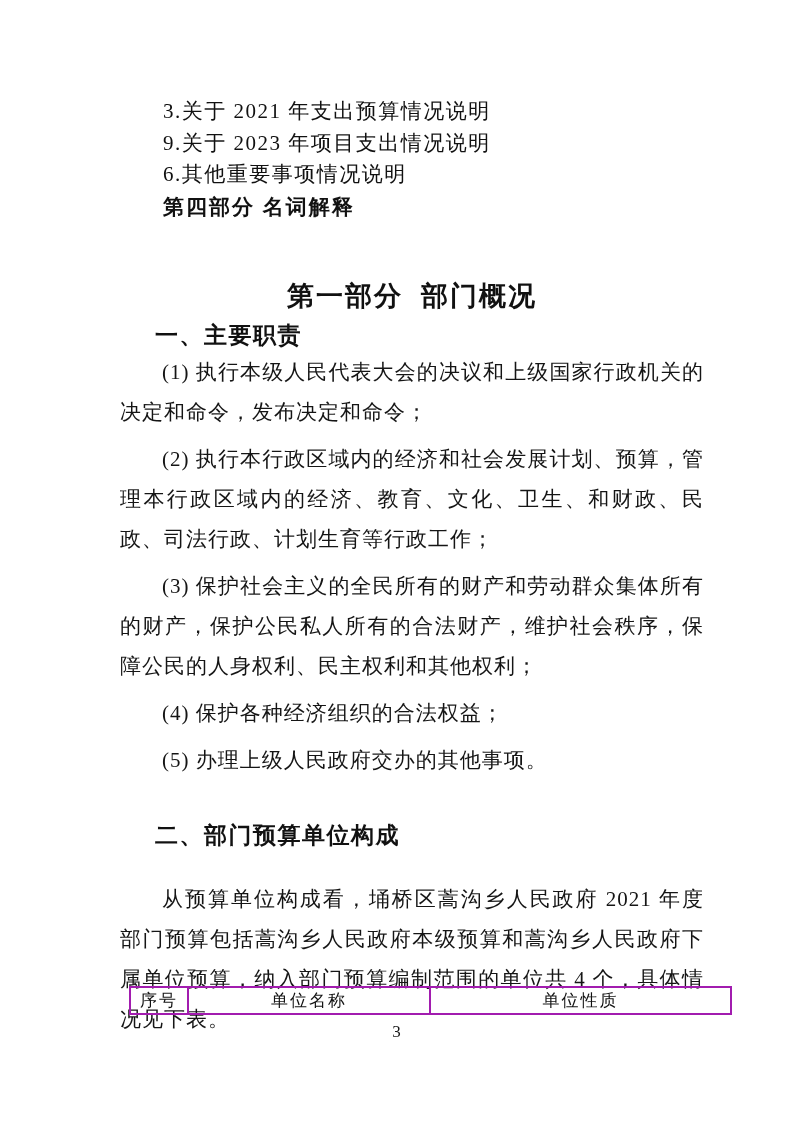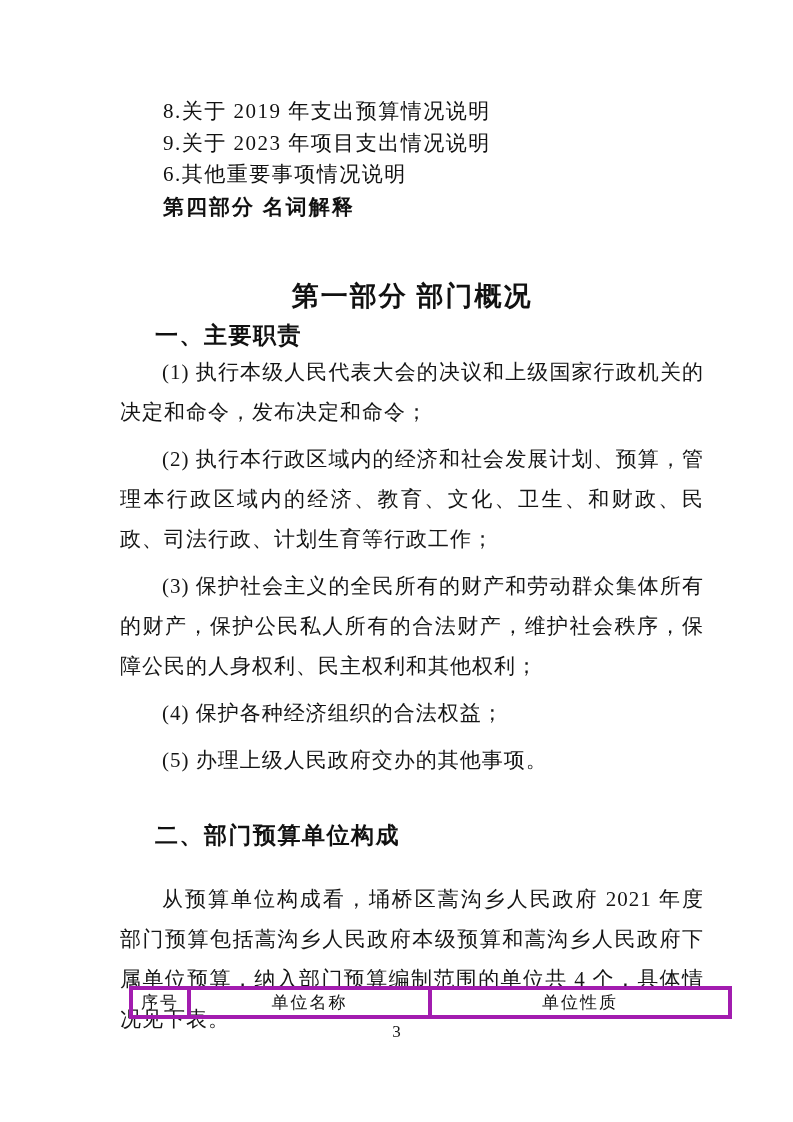--- a/index.html
+++ b/index.html
@@ -31,21 +31,21 @@
 
   
   #part-heading {
     position: absolute;
     top: 278px;
     left: 120px;
     width: 584px;
     text-align: center;
     font-size: 27px;
     font-weight: 700;
-    font-family: Liberation Serif, serif;
+    font-family: Liberation Mono, monospace;
     letter-spacing: 2px;
   }
 
   
   .sub-heading {
     position: absolute;
     left: 155px;
     font-size: 23px;
     font-weight: 700;
     font-family: "Liberation Sans", sans-serif;
@@ -74,21 +74,21 @@
   
   #units-table {
     position: absolute;
     top: 986px;
     left: 129px;
     width: 603px;
     border-collapse: collapse;
     border: 2px solid #000;
   }
   #units-table th {
-    border: 4px solid #a21caf;
+    border: 2px solid #a21caf;
     height: 26px;
     font-size: 17px;
     font-weight: 400;
     text-align: center;
     vertical-align: middle;
     letter-spacing: 2px;
     padding: 1px 2px;
   }
   #units-table .col-no   { width: 58px;  }
   #units-table .col-name { width: 243px; }
@@ -102,21 +102,21 @@
     width: 100%;
     text-align: center;
     font-size: 17px;
     color: #1a1a1a;
   }
 </style>
 </head>
 <body>
 
 <div id="toc">
-  <div class="toc-line">8.关于 2019 年支出预算情况说明</div>
+  <div class="toc-line">3.关于 2021 年支出预算情况说明</div>
   <div class="toc-line">9.关于 2023 年项目支出情况说明</div>
   <div class="toc-line">6.其他重要事项情况说明</div>
   <div class="toc-line part-title">第四部分 名词解释</div>
 </div>
 
 <h1 id="part-heading">第一部分 部门概况</h1>
 
 <h2 id="duties-heading" class="sub-heading">一、主要职责</h2>
 
 <div id="duties-paragraphs" class="body-block">

